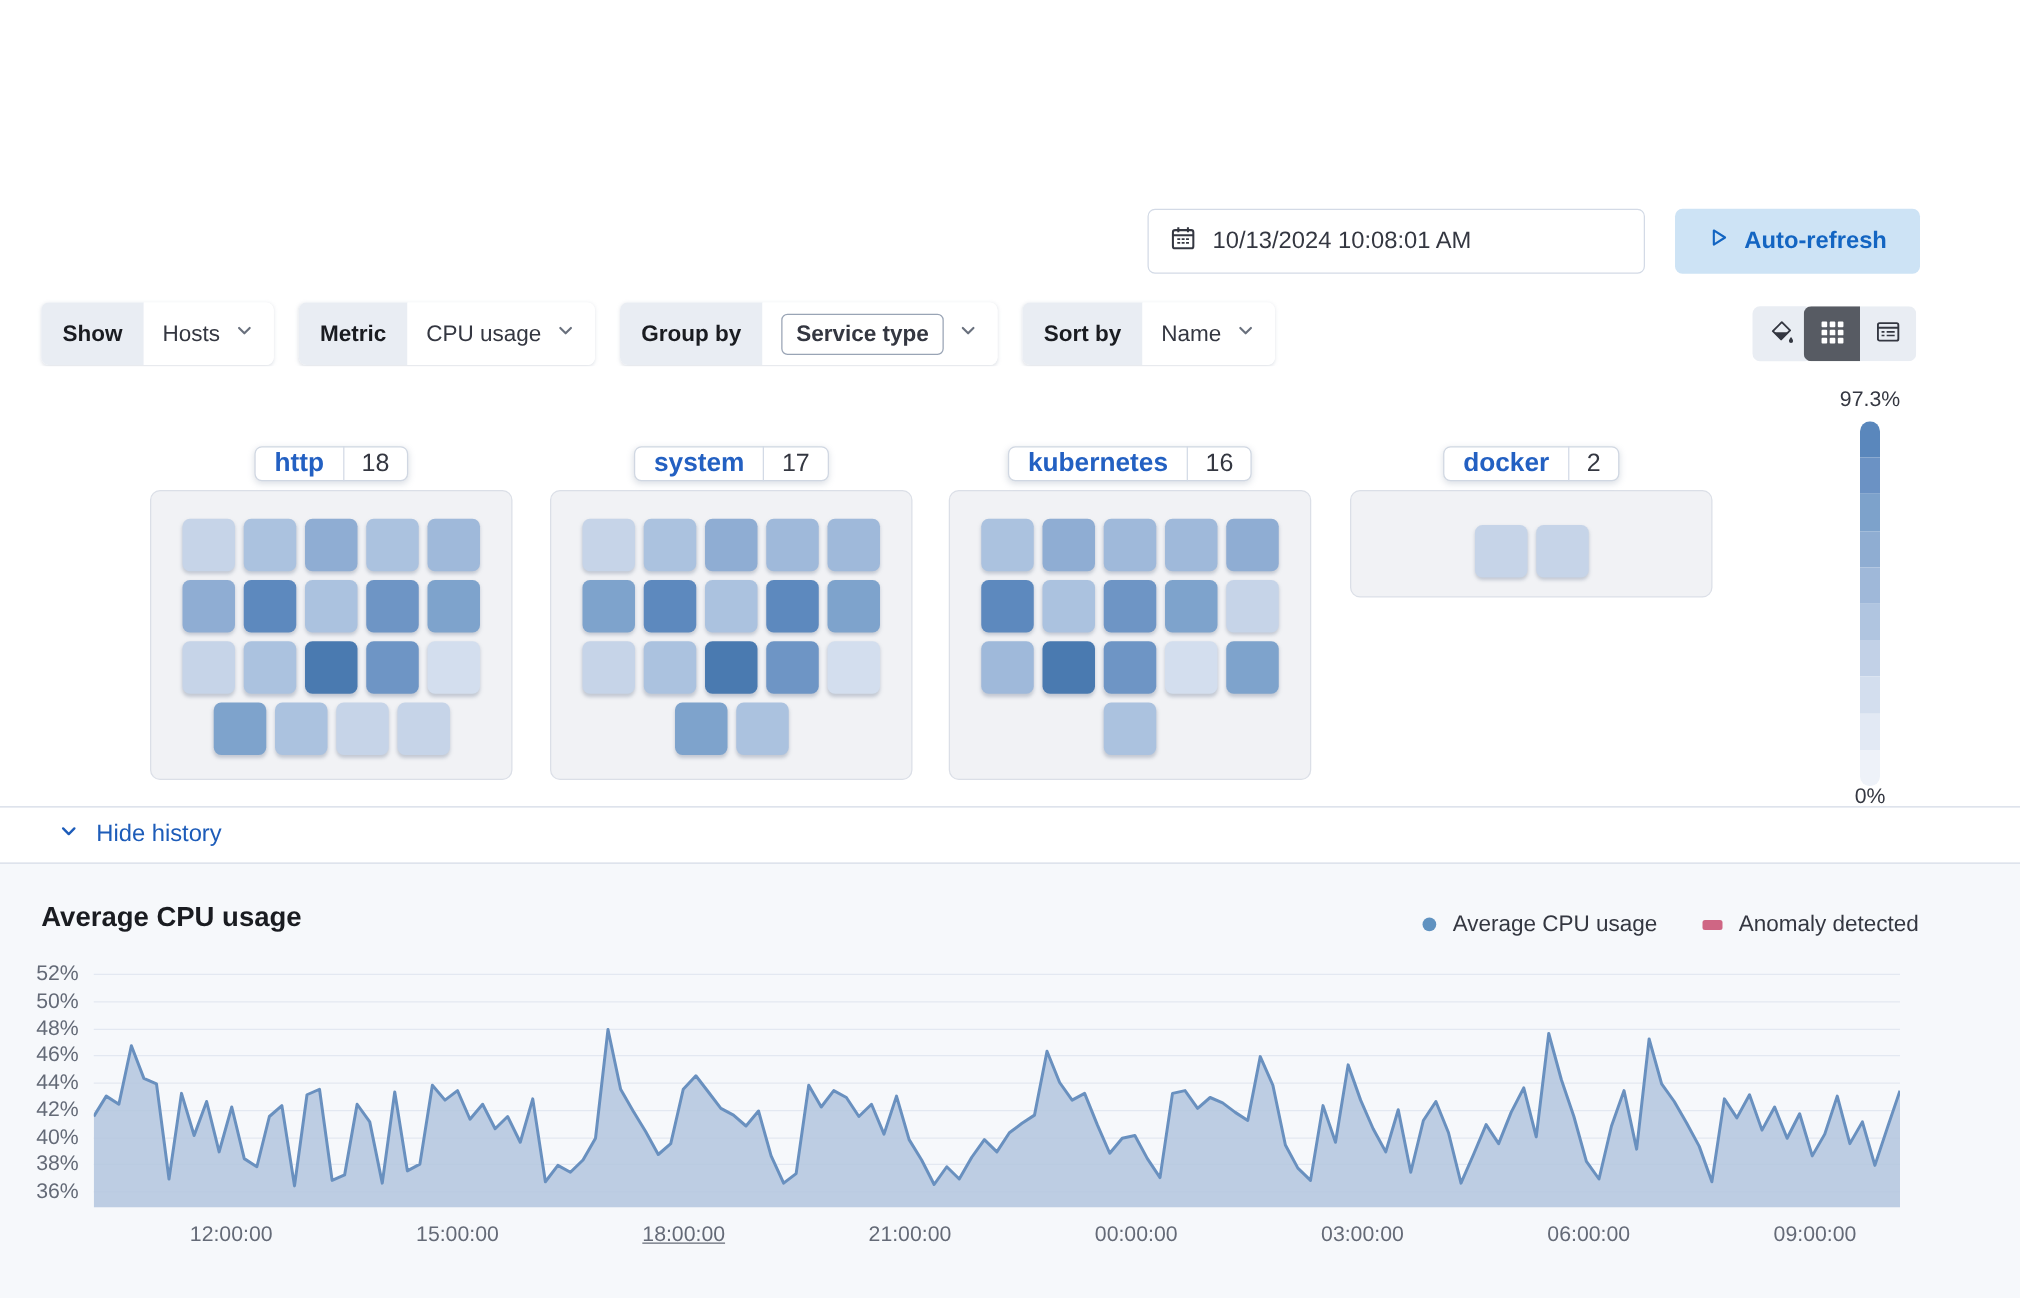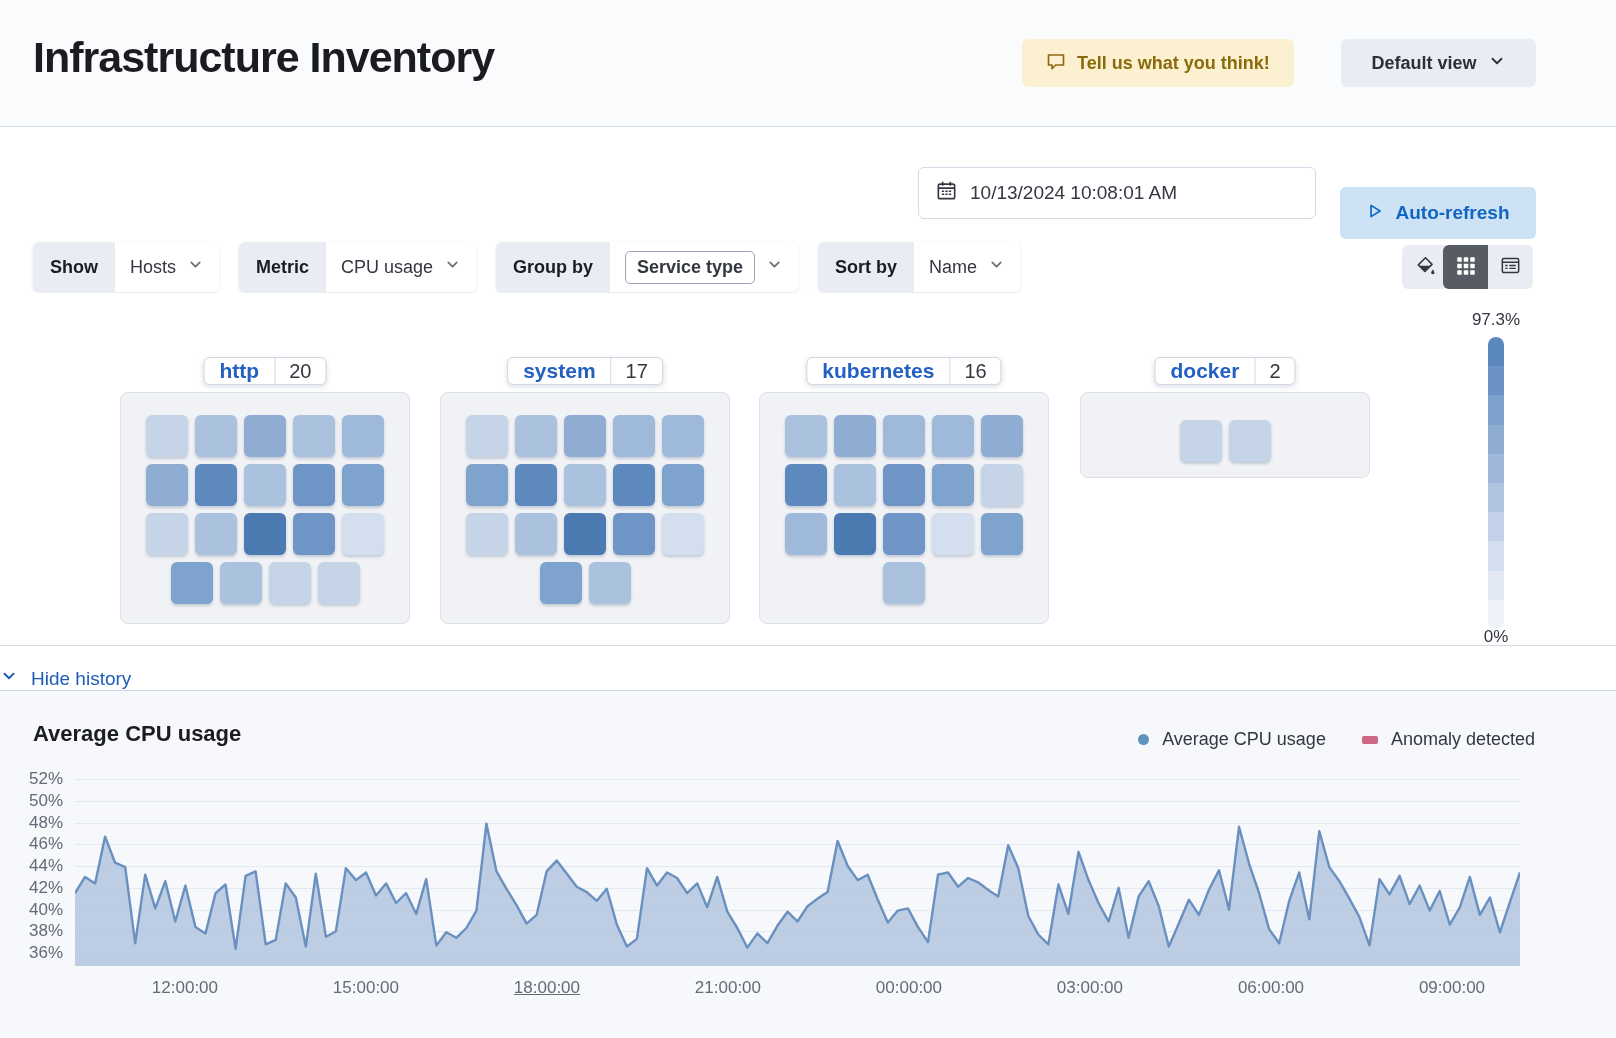--- a/index.html
+++ b/index.html
@@ -32,21 +32,21 @@
   .search-box input{ flex:1; border:none; outline:none; background:transparent;
     font-size:19px; color:#343741; font-family:inherit; }
   .search-box input::placeholder{ color:#69707d; }
   .date-btn{ position:absolute; left:918px; top:167px; width:398px; height:52px;
     background:#fff; border:1px solid #d3dae6; border-radius:6px; display:flex;
     align-items:center; gap:13px; padding:0 17px; font-size:19px; color:#343741;
     cursor:pointer; font-family:inherit; }
   .auto-btn{ position:absolute; left:1340px; top:167px; width:196px; height:52px;
     background:#cde3f5; border:none; border-radius:6px; display:flex; align-items:center;
     justify-content:center; gap:11px; color:#1365c2; font-weight:600; font-size:19px;
-    cursor:pointer; font-family:inherit;margin-top:20px; }
+    cursor:pointer; font-family:inherit; }
 
   
   .filter-group{ position:absolute; top:242px; height:50px; display:flex; border-radius:6px;
     overflow:visible; box-shadow:0 1px 3px rgba(140,152,172,.25); }
   .filter-label{ background:#e9edf3; display:flex; align-items:center; padding:0 17px;
     font-weight:700; font-size:18px; color:#1a1c21; border-radius:6px 0 0 6px; }
   .filter-value{ background:#fff; display:flex; align-items:center; gap:11px; padding:0 15px;
     font-size:18px; color:#343741; border-radius:0 6px 6px 0; cursor:pointer; border:none;
     font-family:inherit; }
   .boxed-value{ border:1px solid #99a4b5; border-radius:5px; padding:5px 11px; font-weight:600; }
@@ -77,21 +77,21 @@
     box-shadow:0 2px 3px rgba(110,122,145,.35); cursor:pointer; }
 
   .scale-label{ position:absolute; width:90px; text-align:center; font-size:17px; color:#343741; }
   .colorbar{ position:absolute; left:1488px; top:337px; width:16px; height:292px;
     border-radius:8px; overflow:hidden; display:flex; flex-direction:column; }
   .colorbar div{ flex:1; }
 
   
   .history-row{ position:absolute; left:0; top:645px; width:1616px; height:46px; background:#fff;
     border-top:1px solid #d3dae6; border-bottom:1px solid #d3dae6; display:flex;
-    align-items:flex-end; z-index:3; }
+    align-items:center; padding-left:46px; z-index:3; }
   .history-link{ display:flex; align-items:center; gap:13px; color:#1d5cb9; font-size:19px;
     background:none; border:none; cursor:pointer; font-family:inherit; }
 
   
   .chart-section{ position:absolute; left:0; top:691px; width:1616px; height:347px;
     background:#f6f8fb; }
   .chart-title{ position:absolute; left:33px; top:30px; font-size:22px; font-weight:800;
     color:#1a1c21; }
   .chart-legend{ position:absolute; top:38px; right:81px; display:flex; gap:36px;
     align-items:center; }
@@ -106,39 +106,20 @@
     color:#646a77; }
   .xtick{ position:absolute; width:110px; text-align:center; top:207px; font-size:17px;
     color:#646a77; }
   .chart-plot svg{ position:absolute; left:0; top:0; }
 </style>
 </head>
 <body>
 
 <div class="app">
 
-  <div class="app-header">
-    <div class="page-title">Infrastructure Inventory</div>
-    <button class="feedback-btn">
-      <span>
-        <svg width="20" height="20" viewBox="0 0 16 16" fill="none" stroke="#8a6a0b" stroke-width="1.3">
-          <path d="M2 3.2 h12 v8 h-6.2 l-3 3 v-3 H2 z" stroke-linejoin="round"></path>
-        </svg>
-      </span>
-      <span>Tell us what you think!</span>
-    </button>
-    <button class="view-btn">
-      <span>Default view</span>
-      <span>
-        <svg width="18" height="18" viewBox="0 0 16 16" fill="none" stroke="#2b2f36" stroke-width="1.6" stroke-linecap="round" stroke-linejoin="round">
-          <path d="M4 6 L8 10 L12 6"></path>
-        </svg>
-      </span>
-    </button>
-  </div>
 
 
   <button class="date-btn">
     <span>
       <svg width="21" height="21" viewBox="0 0 18 18" fill="none" stroke="#343741" stroke-width="1.4">
         <rect x="2" y="3.5" width="14" height="12.5" rx="1.5"></rect>
         <path d="M2 7 h14 M5.7 1.6 v3.4 M12.3 1.6 v3.4"></path>
         <path d="M5 9.6 h2 M8 9.6 h2 M11 9.6 h2 M5 12.2 h2 M8 12.2 h2 M11 12.2 h2" stroke-width="1.2"></path>
       </svg>
     </span>
@@ -238,21 +219,21 @@
       </span>
     </button>
   </div>
 
   <div class="waffle-area">
     <div id="waffle-groups">
         <div class="waffle-panel" style="left: 120px; top: 99px; height: 232px;">
           <div class="group-badge">
             <span class="group-name">http</span>
             <span class="badge-divider"></span>
-            <span class="group-count">20</span>
+            <span class="group-count">18</span>
           </div>
           <div class="waffle-rows" style="margin-top: 22px;">
             <div class="waffle-row">
               <div class="waffle-square" style="background: rgb(198, 212, 232);"></div>
               <div class="waffle-square" style="background: rgb(171, 194, 223);"></div>
               <div class="waffle-square" style="background: rgb(143, 173, 211);"></div>
               <div class="waffle-square" style="background: rgb(171, 194, 223);"></div>
               <div class="waffle-square" style="background: rgb(159, 185, 218);"></div>
             </div>
             <div class="waffle-row">

